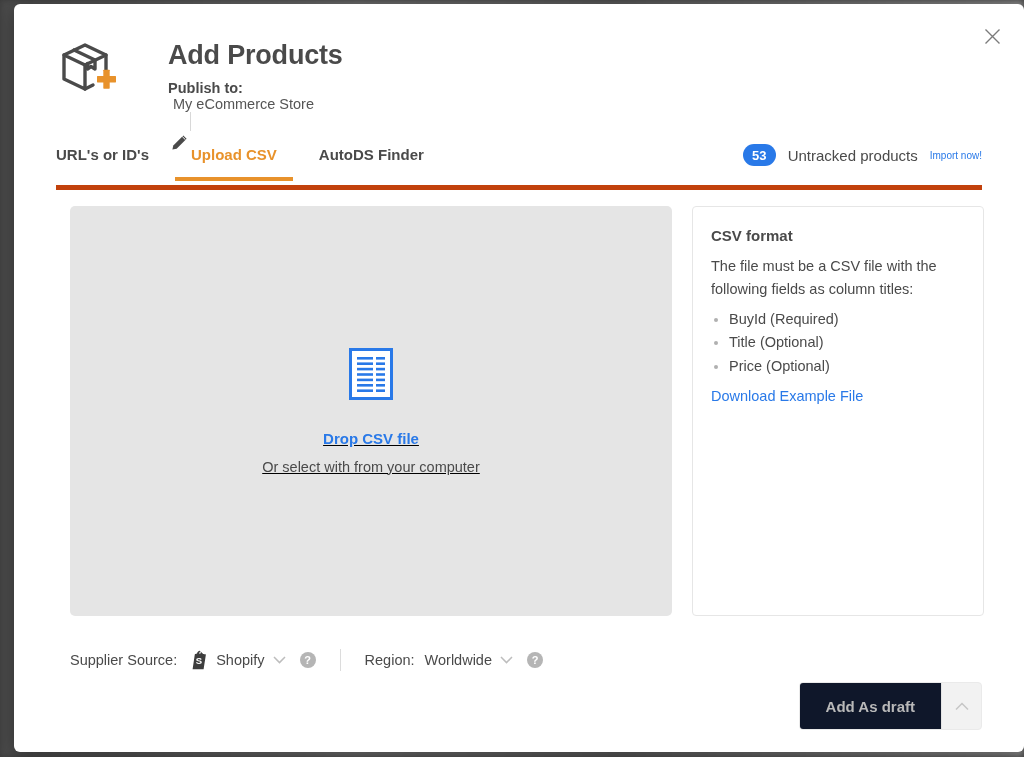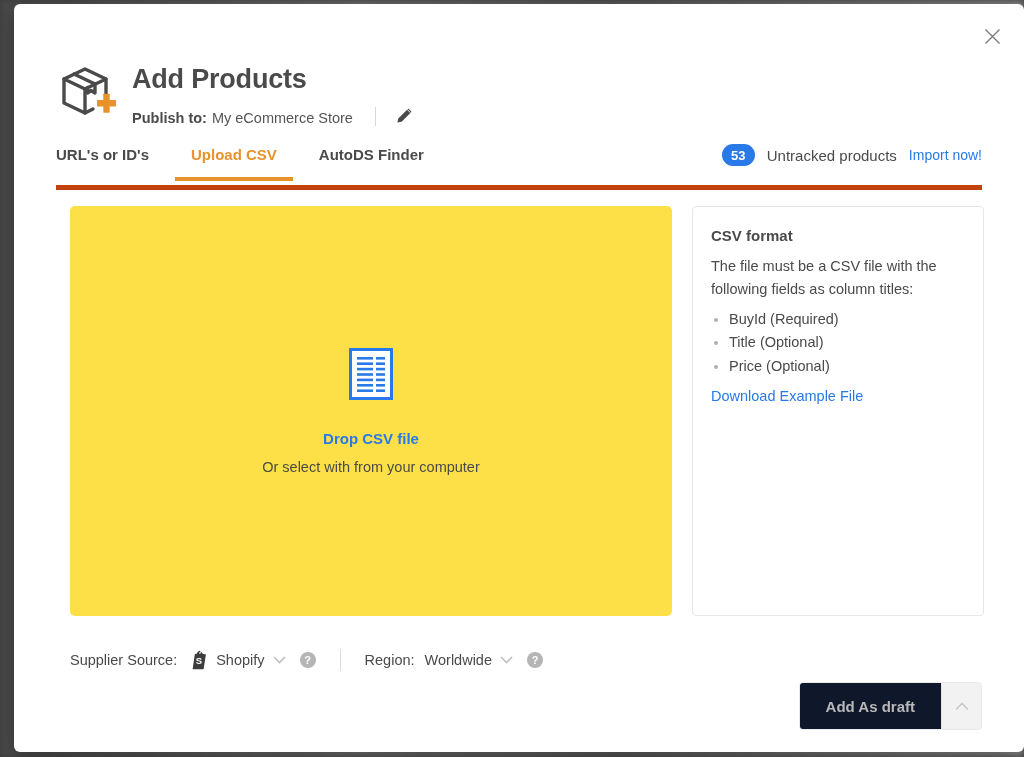--- a/index.html
+++ b/index.html
@@ -49,39 +49,41 @@
     justify-content: center;
     cursor: pointer;
     color: #7b7b7b;
   }
   .close-btn svg { display: block; }
 
   
   .header {
     position: absolute;
     left: 42px;
-    top: 56px;
+    top: 32px;
     display: flex;
     align-items: flex-start;
+    gap: 36px;
   }
   .pkg-icon { width: 62px; height: 62px; flex: none; margin-top: 2px; }
   .header-text { margin-left: 14px; padding-top: 4px; }
   .page-title {
     font-size: 27px;
     font-weight: bold;
     color: #4a4a4a;
     letter-spacing: -0.2px;
     line-height: 1.15;
   }
   .publish-row {
     display: flex;
-    align-items: flex-end;
+    align-items: flex-start;
     margin-top: 9px;
     font-size: 14.5px;
     color: #4a4a4a;
+    flex-direction: column;
   }
   .publish-label { font-weight: bold; color: #4a4a4a; }
   .publish-value { margin-left: 5px; color: #555; }
   .publish-divider {
     width: 1px;
     height: 19px;
     background: #d8d8d8;
     margin: 0 18px 0 22px;
   }
   .pencil-btn {
@@ -142,40 +144,41 @@
     align-items: center;
     justify-content: center;
     padding: 0 7px;
   }
   .untracked-label {
     font-size: 15px;
     color: #4a4a4a;
     margin-left: 12px;
   }
   .import-link {
-    font-size: 14px;
+    font-size: 10px;
     color: #2979e8;
     margin-left: 12px;
     cursor: pointer;
   }
 
   
   .dropzone {
     position: absolute;
     left: 56px;
     top: 202px;
     width: 602px;
     height: 410px;
-    background: #fde047;
+    background: #e5e5e5;
     border-radius: 5px;
     display: flex;
     flex-direction: column;
     align-items: center;
     justify-content: center;
     cursor: pointer;
+    text-decoration: underline;
   }
   .csv-icon { width: 44px; height: 52px; margin-bottom: 30px; }
   .drop-title {
     font-size: 15px;
     font-weight: bold;
     color: #2979e8;
     margin-bottom: 12px;
   }
   .drop-sub {
     font-size: 14.5px;

